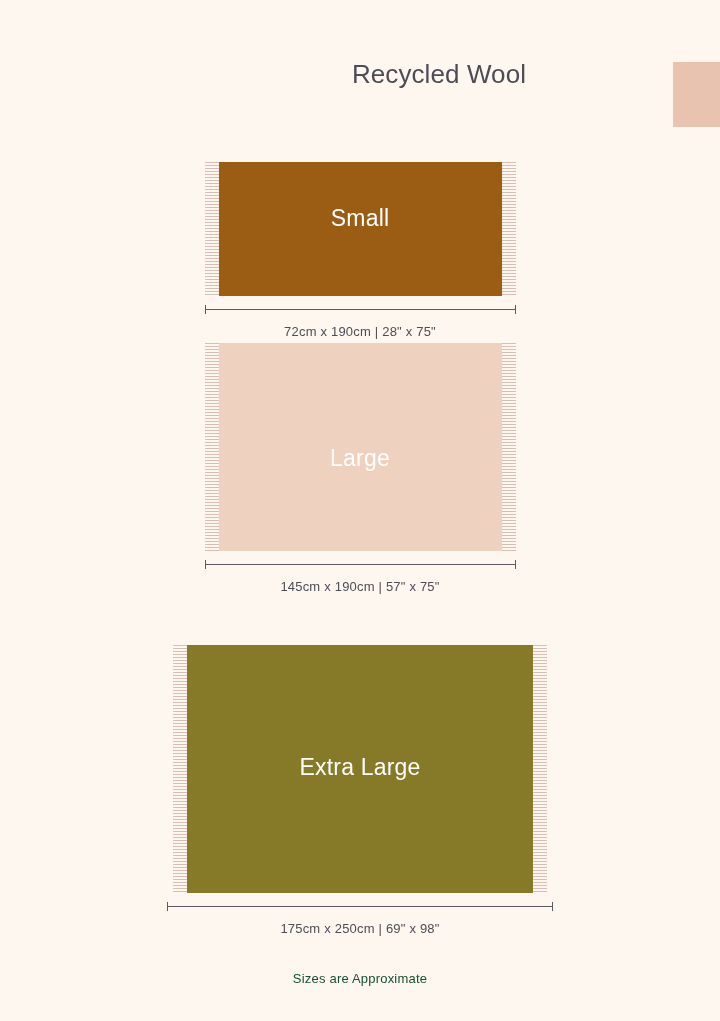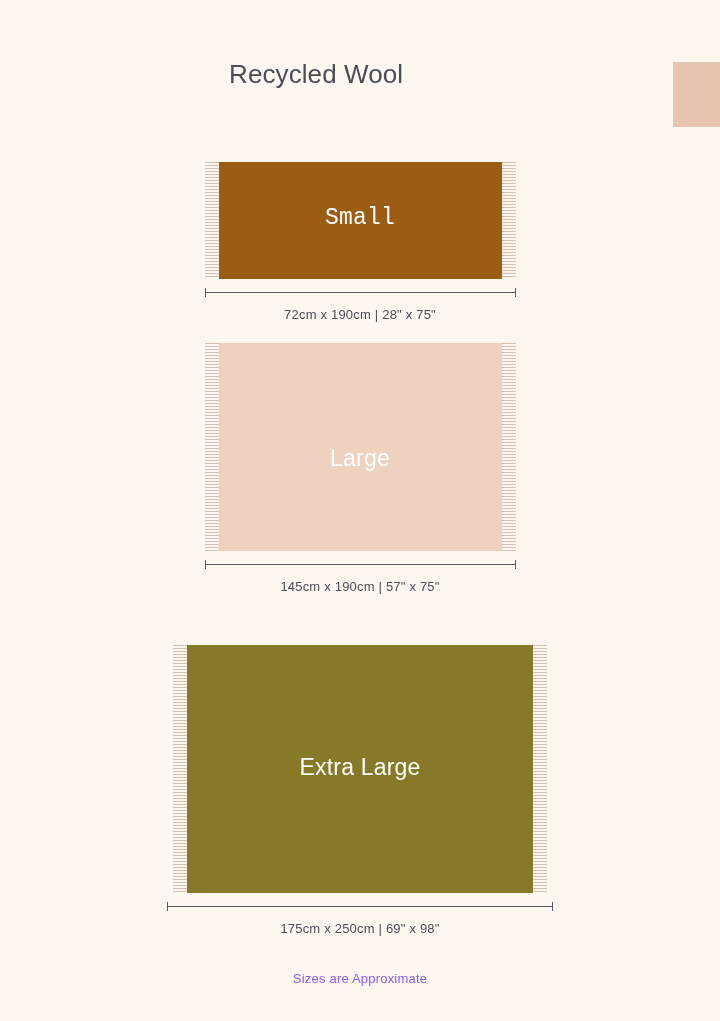--- a/index.html
+++ b/index.html
@@ -30,21 +30,21 @@
     top: 62px;
     width: 47px;
     height: 65px;
     background: #e8c4b0;
   }
   #page-title {
     position: absolute;
     right: 71px;
     top: 58px;
     width: 420px;
-    text-align: left;
+    text-align: center;
     font-size: 26px;
     line-height: 32px;
     font-weight: 400;
     color: #4d4d56;
     letter-spacing: 0.1px;
   }
   #page-title .line {
     display: block;
     white-space: nowrap;
   }
@@ -125,36 +125,36 @@
   }
 
   
   #footer-note {
     position: absolute;
     left: 0;
     top: 971px;
     width: 720px;
     text-align: center;
     font-size: 13px;
-    color: #8b5cf6;
+    color: #14532d;
     letter-spacing: 0.2px;
   }
 </style>
 </head>
 <body>
 
 <div id="header">
   <div id="accent-block"></div>
   <div id="page-title">
     <span class="line">Recycled Wool</span>
   </div>
 </div>
 
 <div class="blanket-group" id="group-small" style="top:162px;">
-  <div class="blanket-wrap" style="width:311px;height:117px;font-family:Liberation Mono, monospace;">
+  <div class="blanket-wrap" style="width:311px;height:134px;">
     <div class="blanket-body" style="left:14px;right:14px;background:#9b5c13;"></div>
     <div class="fringe left"></div>
     <div class="fringe right"></div>
     <div class="blanket-label" style="top:43px;">Small</div>
   </div>
   <div class="dim" style="width:311px;margin-top:9px;">
     <div class="rule"></div>
     <div class="cap left"></div>
     <div class="cap right"></div>
   </div>

